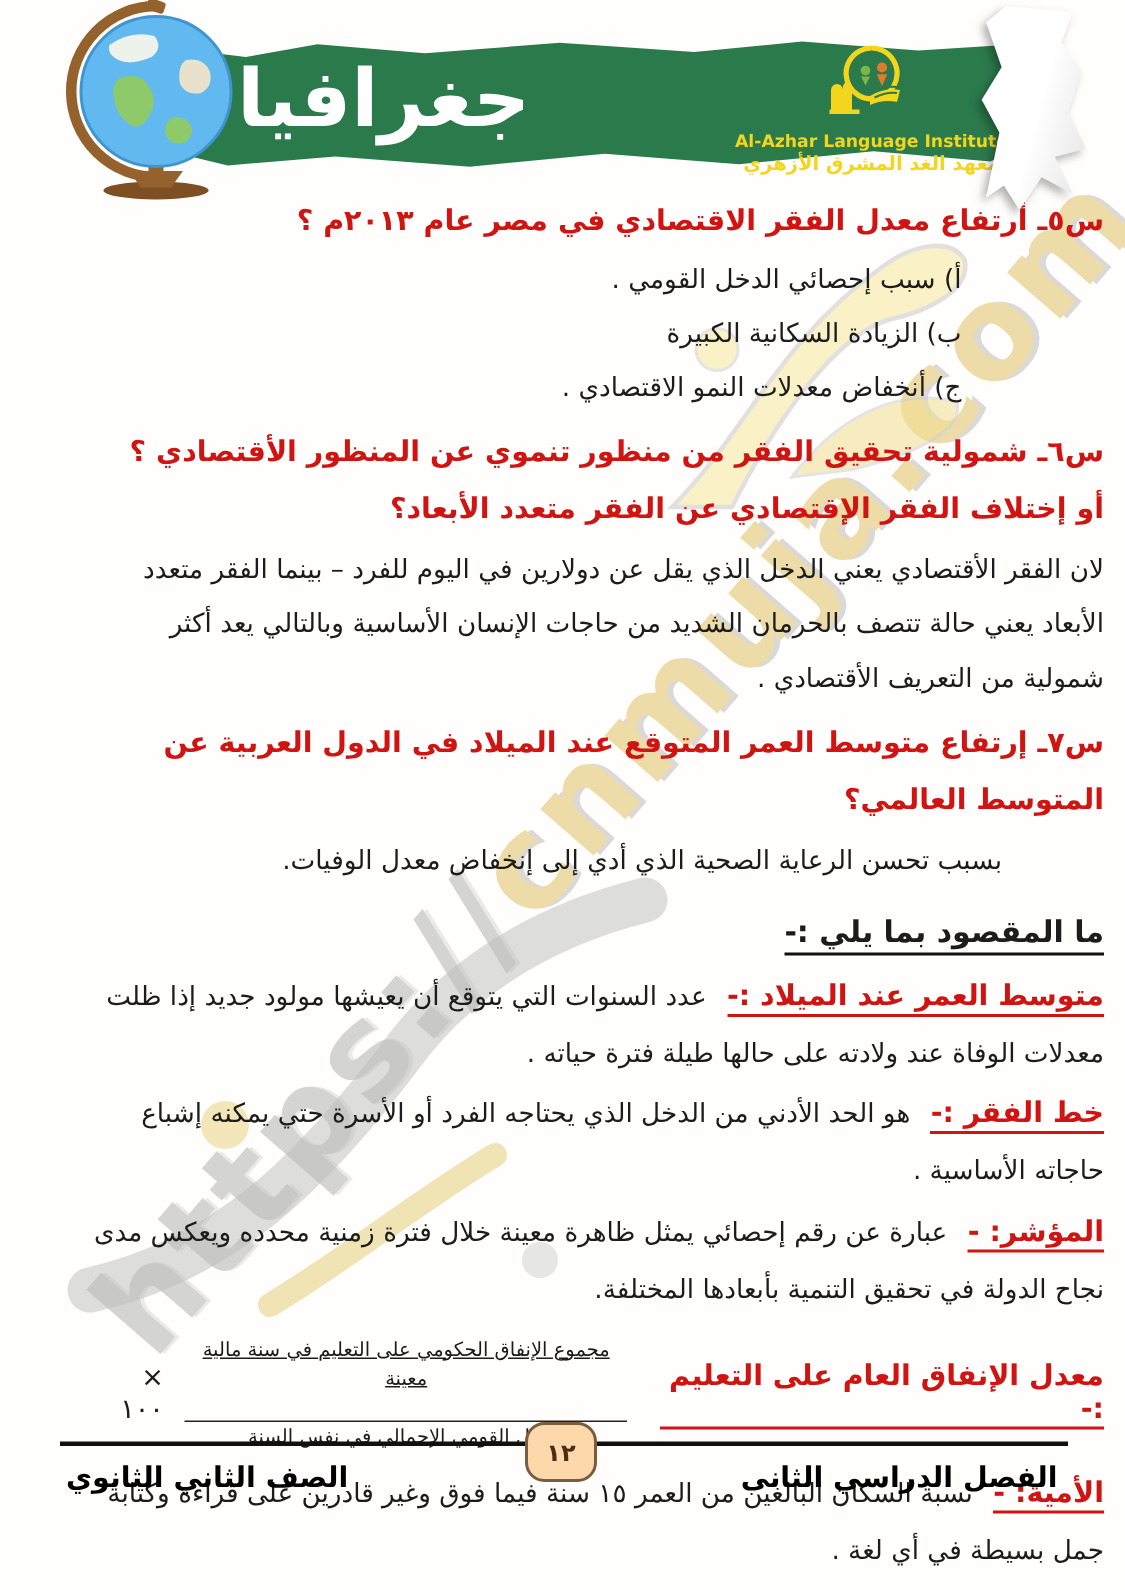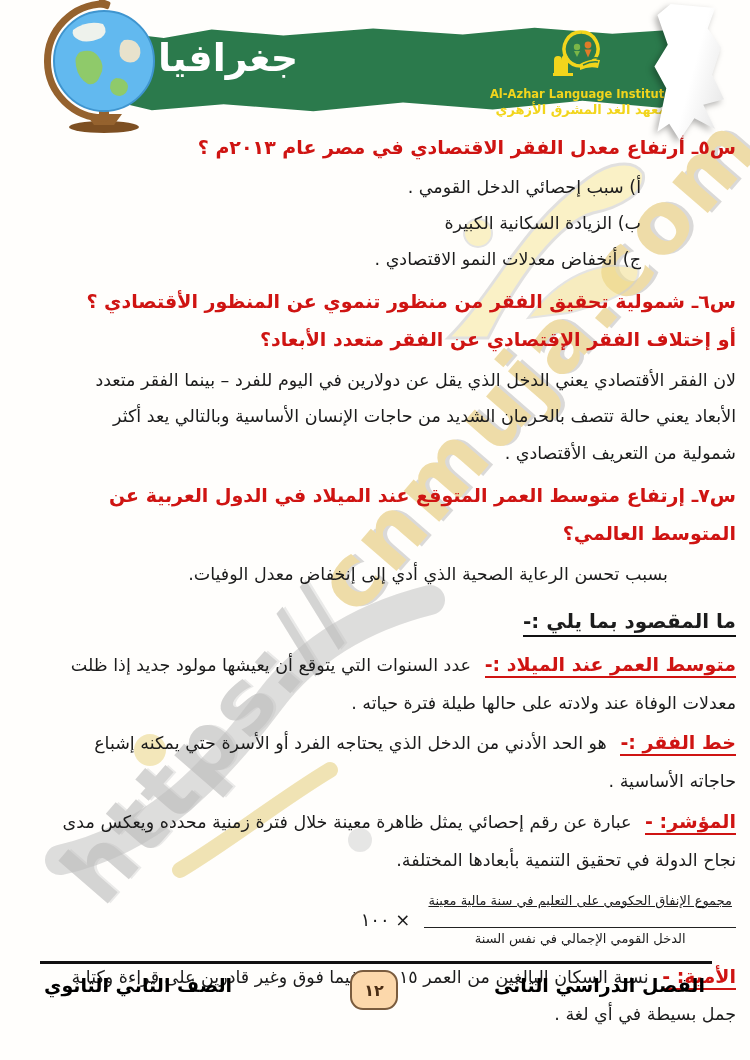--- a/index.html
+++ b/index.html
@@ -9,21 +9,21 @@
     font-family:"DejaVu Sans",sans-serif;
   }
   
   .banner{
     position:absolute;left:104px;top:26px;width:598px;height:86px;
     background:var(--banner-green,#2b7a4c);z-index:2;
     clip-path:polygon(0 22%,3% 8%,10% 14%,18% 4%,30% 11%,45% 3%,60% 10%,72% 2%,85% 9%,96% 4%,100% 8%,99% 78%,93% 95%,80% 87%,65% 97%,50% 89%,35% 99%,20% 91%,8% 98%,2% 88%,0 62%);
   }
   .banner-title{
     position:absolute;left:158px;top:36px;z-index:3;
-    color:#fff;font-size:38px;font-weight:bold;letter-spacing:2px;
+    color:#fff;font-size:53px;font-weight:bold;letter-spacing:2px;
   }
   .logo-block{
     position:absolute;left:492px;top:30px;width:178px;z-index:3;
     display:flex;flex-direction:column;align-items:center;gap:1px;
   }
   .logo-en{color:#f2d51c;font-size:11.5px;font-weight:bold;white-space:nowrap;}
   .logo-ar{color:#f2d51c;font-size:13px;font-weight:bold;white-space:nowrap;}
   .torn-paper{
     position:absolute;left:650px;top:4px;width:74px;height:136px;z-index:4;
     filter:drop-shadow(-3px 3px 3px rgba(0,0,0,.3));
@@ -58,21 +58,21 @@
   .formula-row{display:flex;direction:rtl;align-items:center;gap:14px;margin:12px 0 8px;}
   .frac{display:inline-block;text-align:center;font-size:13px;line-height:1.5;}
   .frac .num{border-bottom:1.6px solid #222;padding:0 4px 17px;display:block;text-decoration:underline;}
   .frac .den{display:block;padding-top:1px;}
   .mult{font-size:18px;}
   
   .footer-line{position:absolute;left:40px;top:961px;width:672px;height:3px;background:#111;z-index:2;}
   .footer-left{position:absolute;left:44px;top:974px;font-size:19px;font-weight:bold;z-index:2;}
   .footer-right{position:absolute;left:455px;top:974px;width:250px;text-align:right;font-size:19px;font-weight:bold;z-index:2;}
   .page-badge{
-    position:absolute;left:350px;top:970px;width:44px;height:36px;z-index:2;
+    position:absolute;left:350px;top:948px;width:44px;height:36px;z-index:2;
     background:var(--badge-bg,#fcd8ab);border:2px solid var(--badge-border,#7a5c3e);border-radius:13px;
     display:flex;align-items:center;justify-content:center;
     font-size:16px;font-weight:bold;color:#4a2d14;
   }
 </style>
 </head>
 <body>
 
 <div class="banner"></div>
 
@@ -164,20 +164,21 @@
     <span class="term">خط الفقر :-</span>
     <span>هو الحد الأدني من الدخل الذي يحتاجه الفرد أو الأسرة حتي يمكنه إشباع حاجاته الأساسية .</span>
   </p>
 
   <p class="def">
     <span class="term">المؤشر: -</span>
     <span>عبارة عن رقم إحصائي يمثل ظاهرة معينة خلال فترة زمنية محدده ويعكس مدى نجاح الدولة في تحقيق التنمية بأبعادها المختلفة.</span>
   </p>
 
   <div class="formula-row">
+    <span class="term">معدل الإنفاق العام على التعليم :-</span>
     <span class="frac">
       <span class="num">مجموع الإنفاق الحكومي على التعليم في سنة مالية معينة</span>
       <span class="den">الدخل القومي الإجمالي في نفس السنة</span>
     </span>
     <span class="mult">× ١٠٠</span>
   </div>
 
   <p class="def">
     <span class="term">الأمية: -</span>
     <span>نسبة السكان البالغين من العمر ١٥ سنة فيما فوق وغير قادرين على قراءة وكتابة جمل بسيطة في أي لغة .</span>

